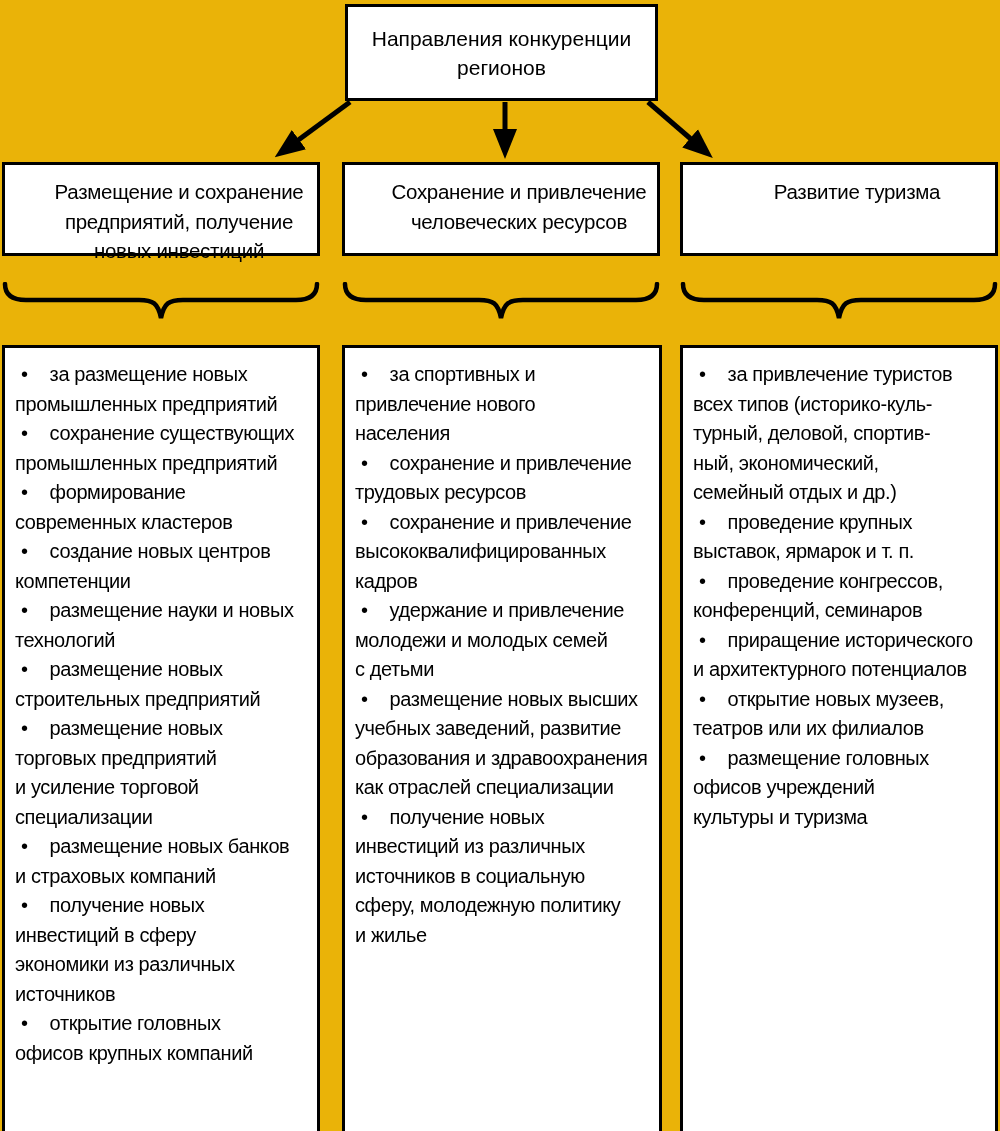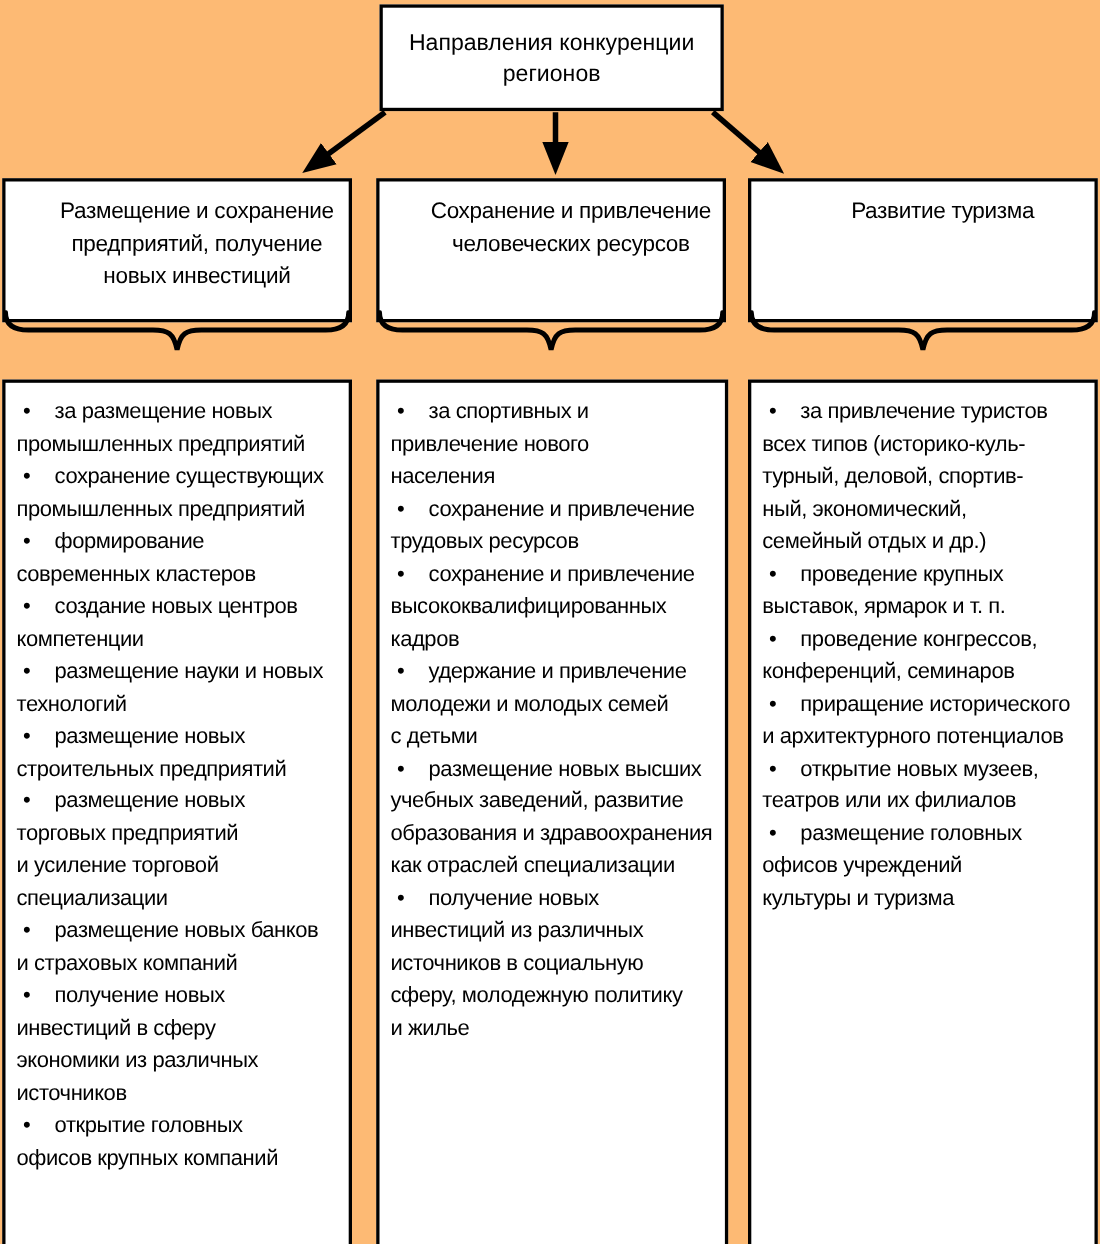--- a/index.html
+++ b/index.html
@@ -1,36 +1,36 @@
 <!DOCTYPE html>
 <html><head>
 <meta charset="utf-8">
 <style>
   html,body { margin:0; padding:0; background:#ffffff; }
   .diagram {
     position:relative;
     width:1000px; height:1131px;
-    background:#fdba74;
+    background:#eab308;
     font-family:"Liberation Sans", sans-serif;
     color:#000000;
   }
   .box {
     position:absolute;
     border:3px solid #000000;
     background:#ffffff;
     box-sizing:border-box;
   }
   .top-box {
     left:345px; top:4px; width:313px; height:97px;
     display:flex; align-items:center; justify-content:center;
     text-align:center;
     font-size:21px; line-height:29px;
   }
   .hdr {
-    top:162px; height:131px;
+    top:162px; height:94px;
     padding-top:12px;
     text-align:center;
     font-size:20.5px; line-height:29.5px;
     letter-spacing:-0.3px;
     padding-left:36px;
   }
   .hdr-1 { left:2px;   width:318px; }
   .hdr-2 { left:342px; width:318px; }
   .hdr-3 { left:680px; width:318px; }
   .pre { white-space:pre-line; }

